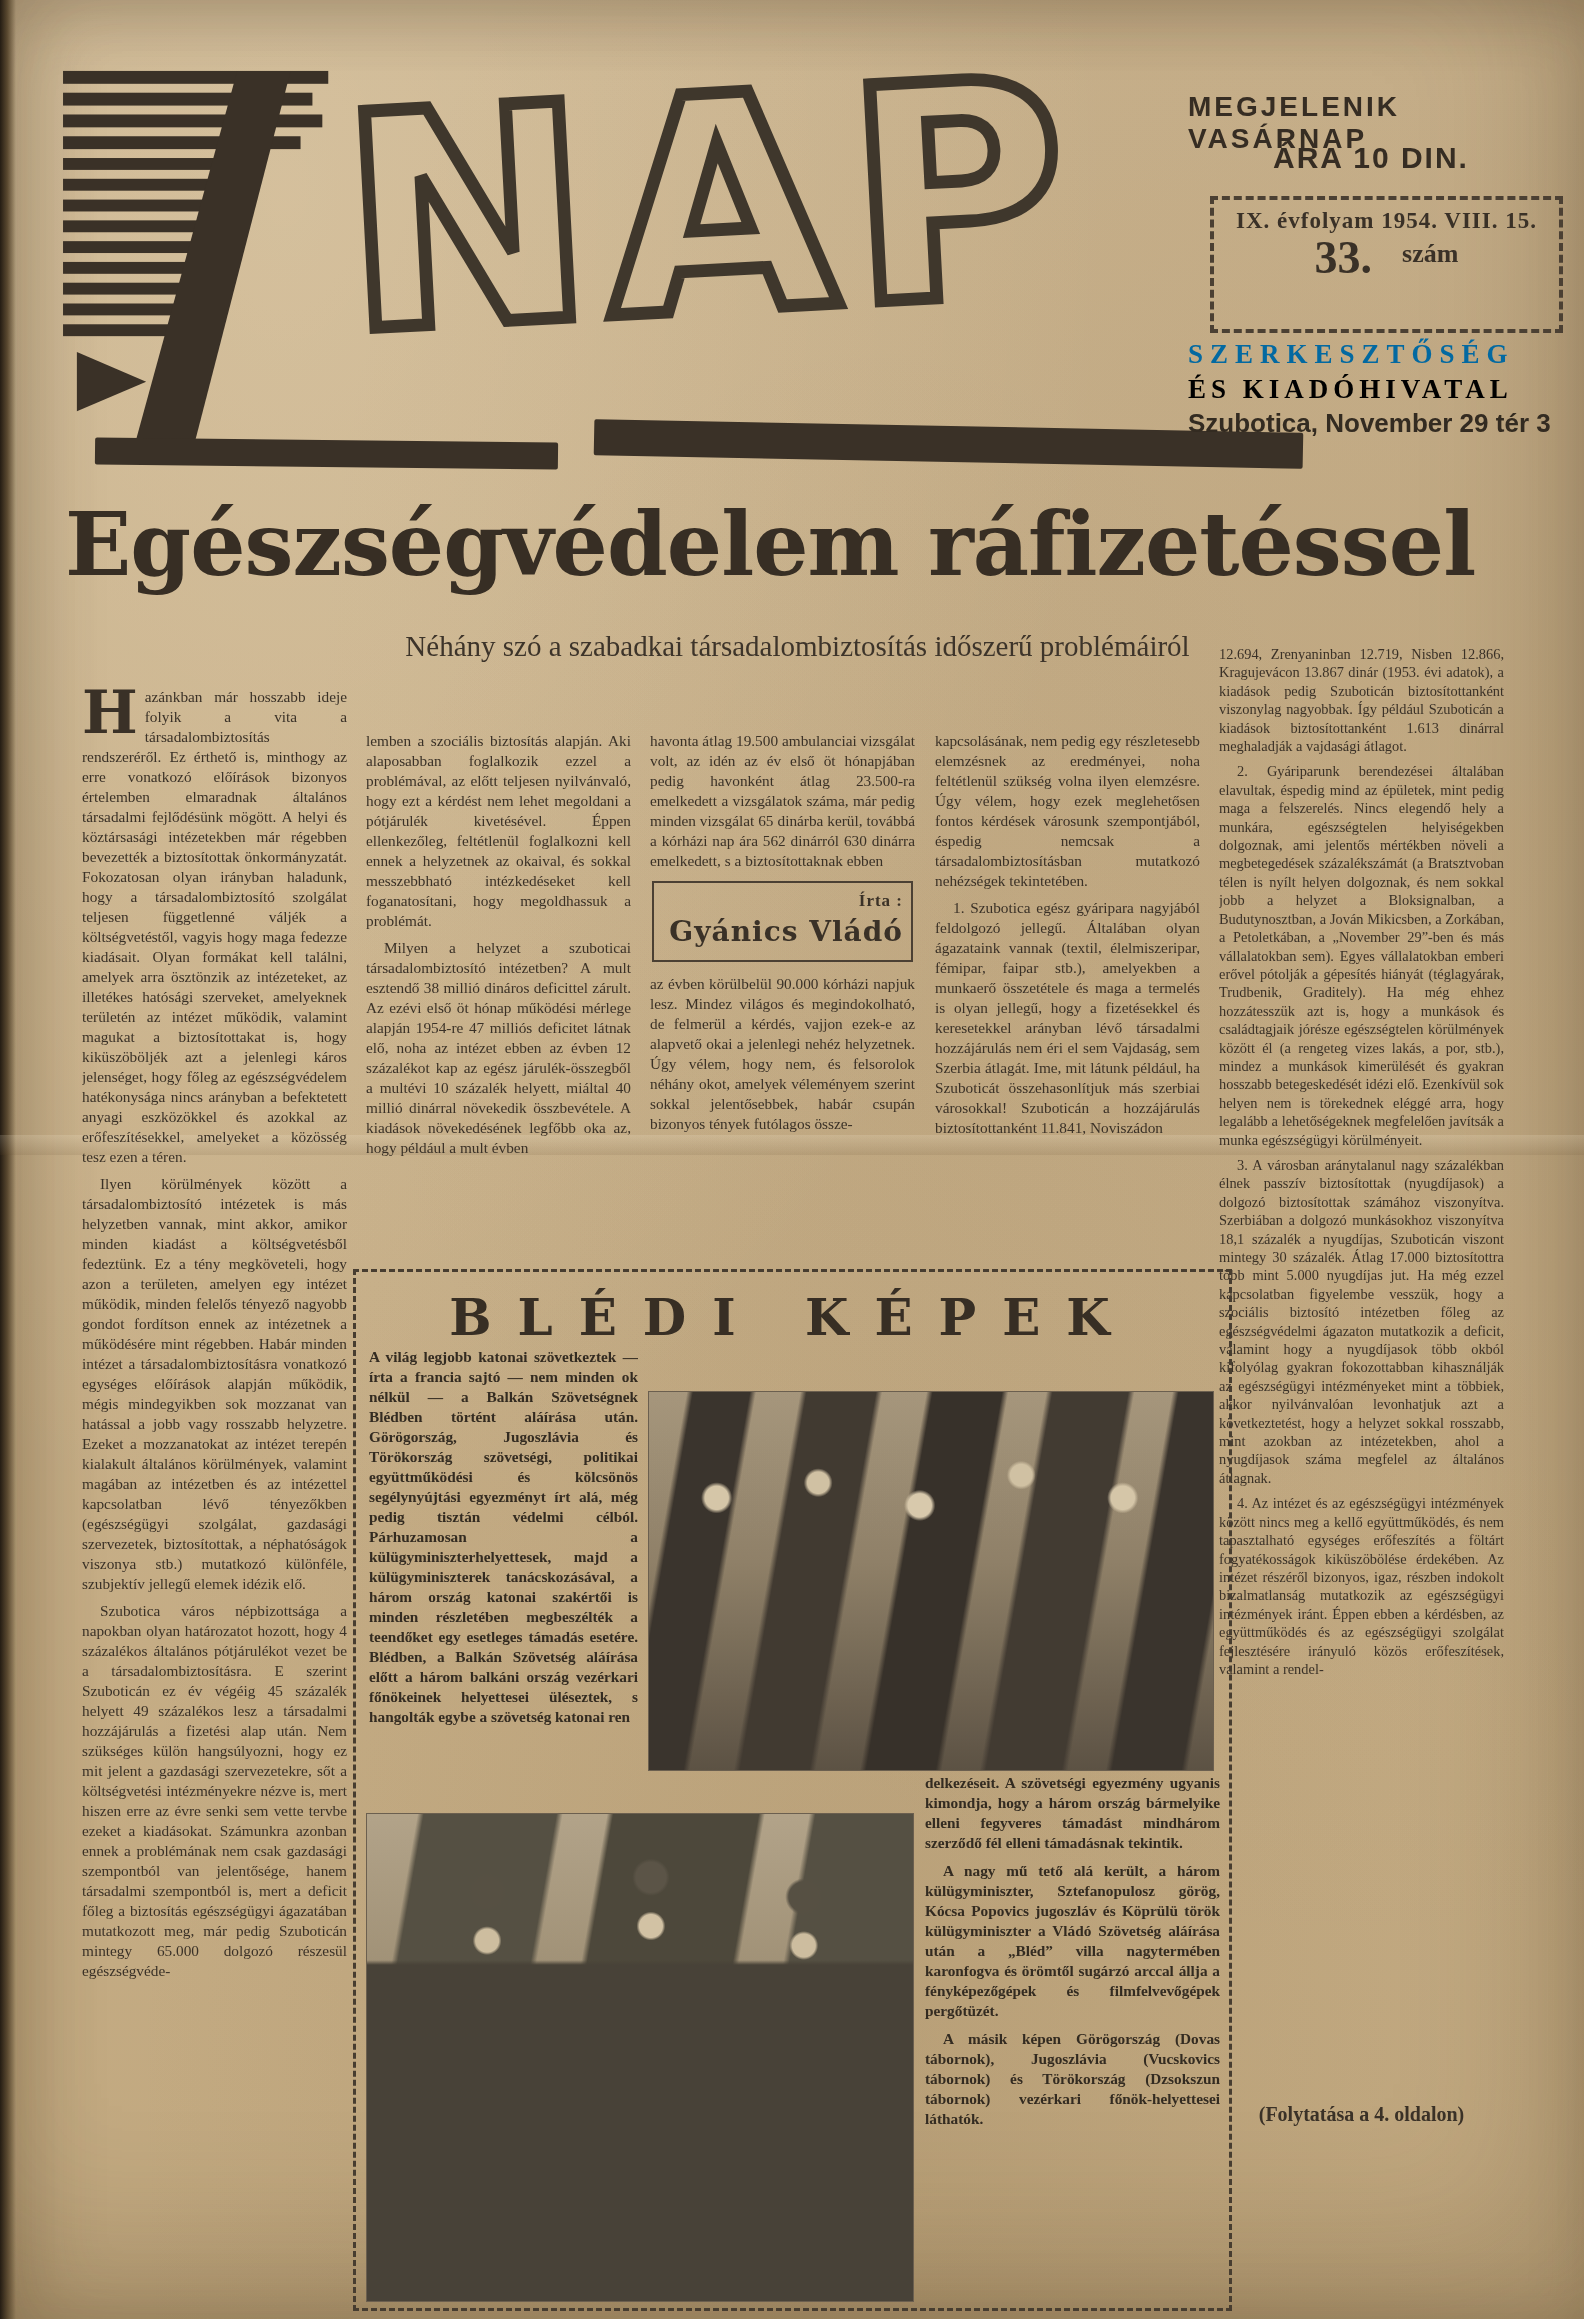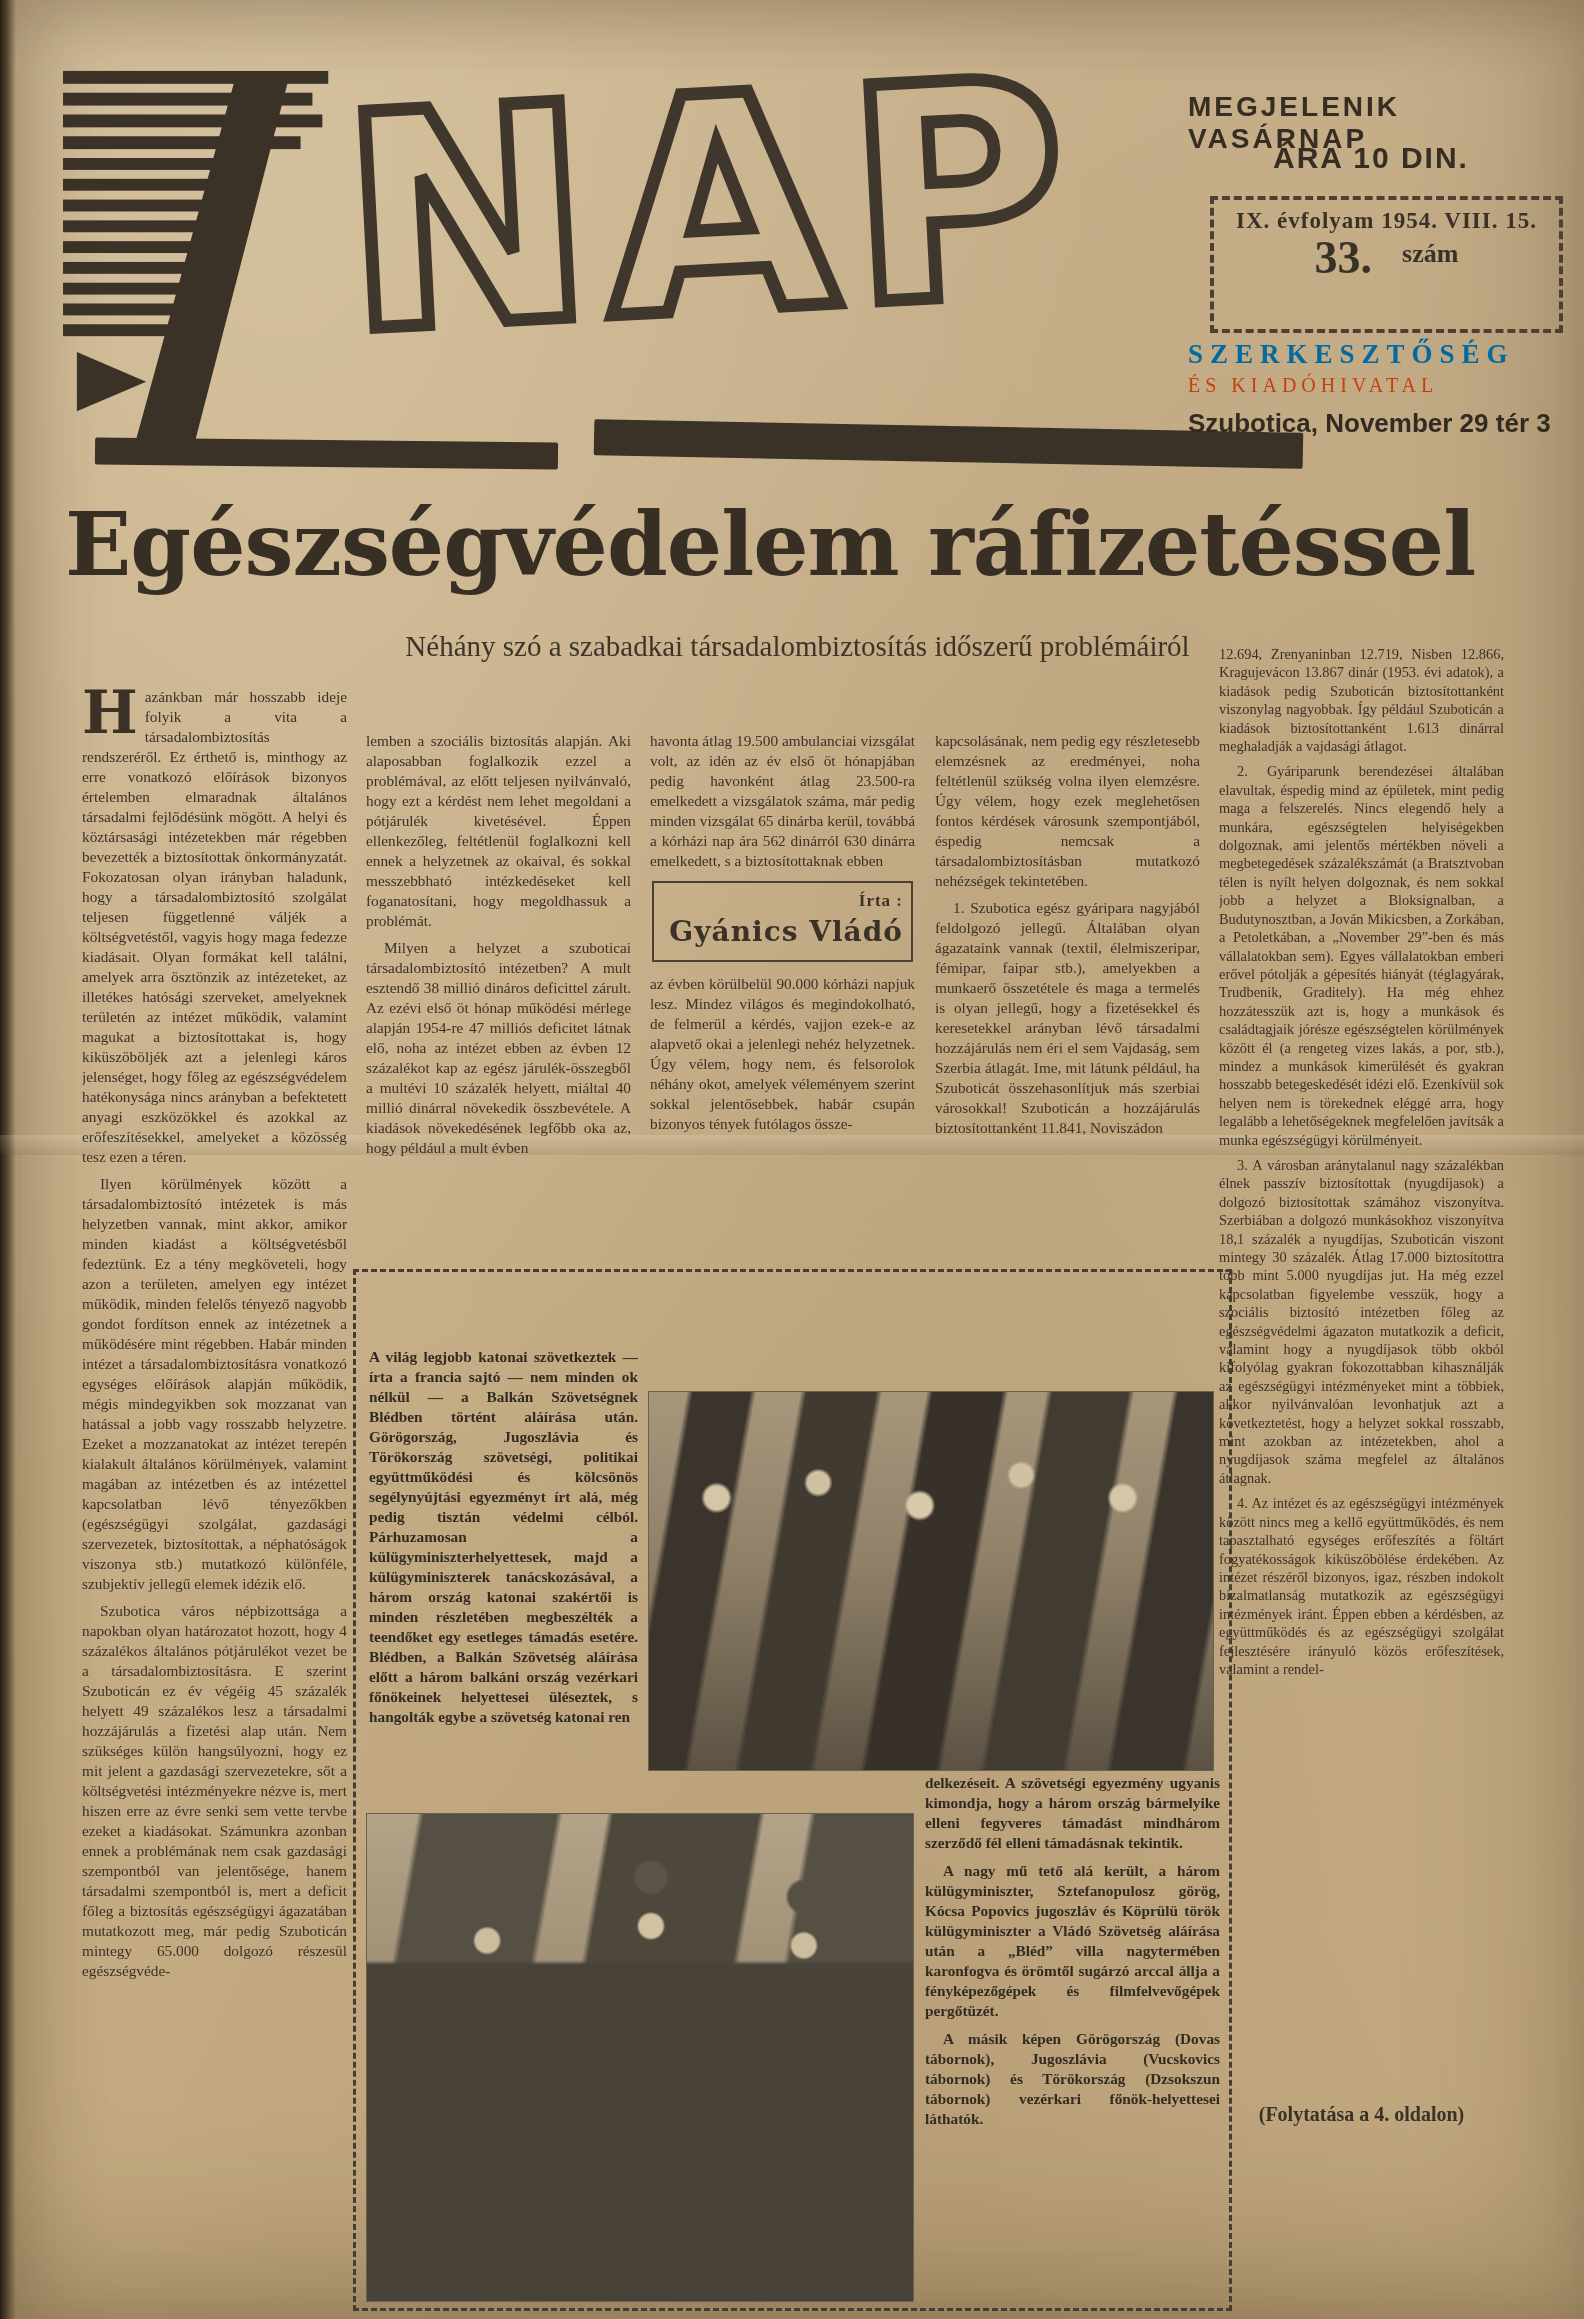--- a/index.html
+++ b/index.html
@@ -25,21 +25,21 @@
   .bar-left{left:95px;top:440px;width:463px;height:27px;transform:rotate(.6deg);}
   .bar-right{left:594px;top:426px;width:709px;height:36px;transform:rotate(1.1deg);}
   .freq{left:1188px;top:91px;width:366px;text-align:left;font-family:"Liberation Sans",sans-serif;font-weight:bold;font-size:28px;letter-spacing:3px;color:#362d23;}
   .price{left:1188px;top:141px;width:366px;text-align:center;font-family:"Liberation Sans",sans-serif;font-weight:bold;font-size:30px;letter-spacing:2px;color:#362d23;}
   .issue-box{left:1210px;top:196px;width:333px;height:117px;border:4px dashed #4b4033;padding:8px 6px 4px;text-align:center;}
   .issue-line{font-weight:bold;font-size:23px;letter-spacing:1px;}
   .issue-num-row{margin-top:2px;}
   .issue-num{font-weight:bold;font-size:46px;line-height:44px;vertical-align:middle;}
   .issue-suffix{font-weight:bold;font-size:26px;margin-left:26px;vertical-align:baseline;}
   .office1{left:1188px;top:339px;width:376px;font-weight:bold;font-size:27px;letter-spacing:7px;color:#0369a1;}
-  .office2{left:1188px;top:374px;width:376px;font-weight:normal;font-size:20px;letter-spacing:5px;color:#c2410c;}
+  .office2{left:1188px;top:374px;width:376px;font-weight:bold;font-size:27px;letter-spacing:5px;color:#000000;}
   .office3{left:1188px;top:408px;width:386px;font-family:"Liberation Sans",sans-serif;font-weight:bold;font-size:26px;color:#332b21;}
   
   .headline{left:65px;top:495px;width:1495px;font-family:"DejaVu Serif",serif;font-weight:bold;font-size:87px;line-height:99px;letter-spacing:-1px;color:#372e24;white-space:nowrap;}
   .subhead{left:368px;top:628px;width:859px;text-align:center;font-size:29px;line-height:37px;color:#3d342a;}
   
   .col{overflow:hidden;}
   .col p{font-size:15.3px;line-height:20px;text-align:justify;margin:0 0 7px;text-indent:18px;}
   .col1{left:82px;top:687px;width:265px;height:1564px;}
   .col2{left:366px;top:731px;width:265px;height:535px;}
   .col3{left:650px;top:731px;width:265px;height:530px;}
@@ -167,20 +167,21 @@
 <div class="abs col col5">
   <p class="noindent">12.694, Zrenyaninban 12.719, Nisben 12.866, Kragujevácon 13.867 dinár (1953. évi adatok), a kiadások pedig Szuboticán biztosítottanként viszonylag nagyobbak. Így például Szuboticán a kiadások biztosítottanként 1.613 dinárral meghaladják a vajdasági átlagot.</p>
   <p>2. Gyáriparunk berendezései általában elavultak, éspedig mind az épületek, mint pedig maga a felszerelés. Nincs elegendő hely a munkára, egészségtelen helyiségekben dolgoznak, ami jelentős mértékben növeli a megbetegedések százalékszámát (a Bratsztvoban télen is nyílt helyen dolgoznak, és nem sokkal jobb a helyzet a Bloksignalban, a Budutynosztban, a Jován Mikicsben, a Zorkában, a Petoletkában, a „November 29”-ben és más vállalatokban sem). Egyes vállalatokban emberi erővel pótolják a gépesítés hiányát (téglagyárak, Trudbenik, Graditely). Ha még ehhez hozzátesszük azt is, hogy a munkások és családtagjaik jórésze egészségtelen körülmények között él (a rengeteg vizes lakás, a por, stb.), mindez a munkások kimerülését és gyakran hosszabb betegeskedését idézi elő. Ezenkívül sok helyen nem is törekednek eléggé arra, hogy legalább a lehetőségeknek megfelelően javítsák a munka egészségügyi körülményeit.</p>
   <p>3. A városban aránytalanul nagy százalékban élnek passzív biztosítottak (nyugdíjasok) a dolgozó biztosítottak számához viszonyítva. Szerbiában a dolgozó munkásokhoz viszonyítva 18,1 százalék a nyugdíjas, Szuboticán viszont mintegy 30 százalék. Átlag 17.000 biztosítottra több mint 5.000 nyugdíjas jut. Ha még ezzel kapcsolatban figyelembe vesszük, hogy a szociális biztosító intézetben főleg az egészségvédelmi ágazaton mutatkozik a deficit, valamint hogy a nyugdíjasok több okból kifolyólag gyakran fokozottabban kihasználják az egészségügyi intézményeket mint a többiek, akkor nyilvánvalóan levonhatjuk azt a következtetést, hogy a helyzet sokkal rosszabb, mint azokban az intézetekben, ahol a nyugdíjasok száma megfelel az általános átlagnak.</p>
   <p>4. Az intézet és az egészségügyi intézmények között nincs meg a kellő együttműködés, és nem tapasztalható egységes erőfeszítés a föltárt fogyatékosságok kiküszöbölése érdekében. Az intézet részéről bizonyos, igaz, részben indokolt bizalmatlanság mutatkozik az egészségügyi intézmények iránt. Éppen ebben a kérdésben, az együttműködés és az egészségügyi szolgálat fejlesztésére irányuló közös erőfeszítések, valamint a rendel-</p>
 </div>
 
 <div class="abs continuation">(Folytatása a 4. oldalon)</div>
 
 <div class="abs bled-box">
+  <div class="bled-headline">BLÉDI KÉPEK</div>
   <div class="bled-left">
     <p>A világ legjobb katonai szövetkeztek — írta a francia sajtó — nem minden ok nélkül — a Balkán Szövetségnek Blédben történt aláírása után. Görögország, Jugoszlávia és Törökország szövetségi, politikai együttműködési és kölcsönös segélynyújtási egyezményt írt alá, még pedig tisztán védelmi célból. Párhuzamosan a külügyminiszterhelyettesek, majd a külügyminiszterek tanácskozásával, a három ország katonai szakértői is minden részletében megbeszélték a teendőket egy esetleges támadás esetére. Blédben, a Balkán Szövetség aláírása előtt a három balkáni ország vezérkari főnökeinek helyettesei üléseztek, s hangolták egybe a szövetség katonai ren</p>
   </div>
   <div class="photo photo-ministers"></div>
   <div class="bled-right">
     <p class="noindent">delkezéseit. A szövetségi egyezmény ugyanis kimondja, hogy a három ország bármelyike elleni fegyveres támadást mindhárom szerződő fél elleni támadásnak tekintik.</p>
     <p>A nagy mű tető alá került, a három külügyminiszter, Sztefanopulosz görög, Kócsa Popovics jugoszláv és Köprülü török külügyminiszter a Vládó Szövetség aláírása után a „Bléd” villa nagytermében karonfogva és örömtől sugárzó arccal állja a fényképezőgépek és filmfelvevőgépek pergőtüzét.</p>
     <p>A másik képen Görögország (Dovas tábornok), Jugoszlávia (Vucskovics tábornok) és Törökország (Dzsokszun tábornok) vezérkari főnök-helyettesei láthatók.</p>
   </div>
   <div class="photo photo-generals"></div>

